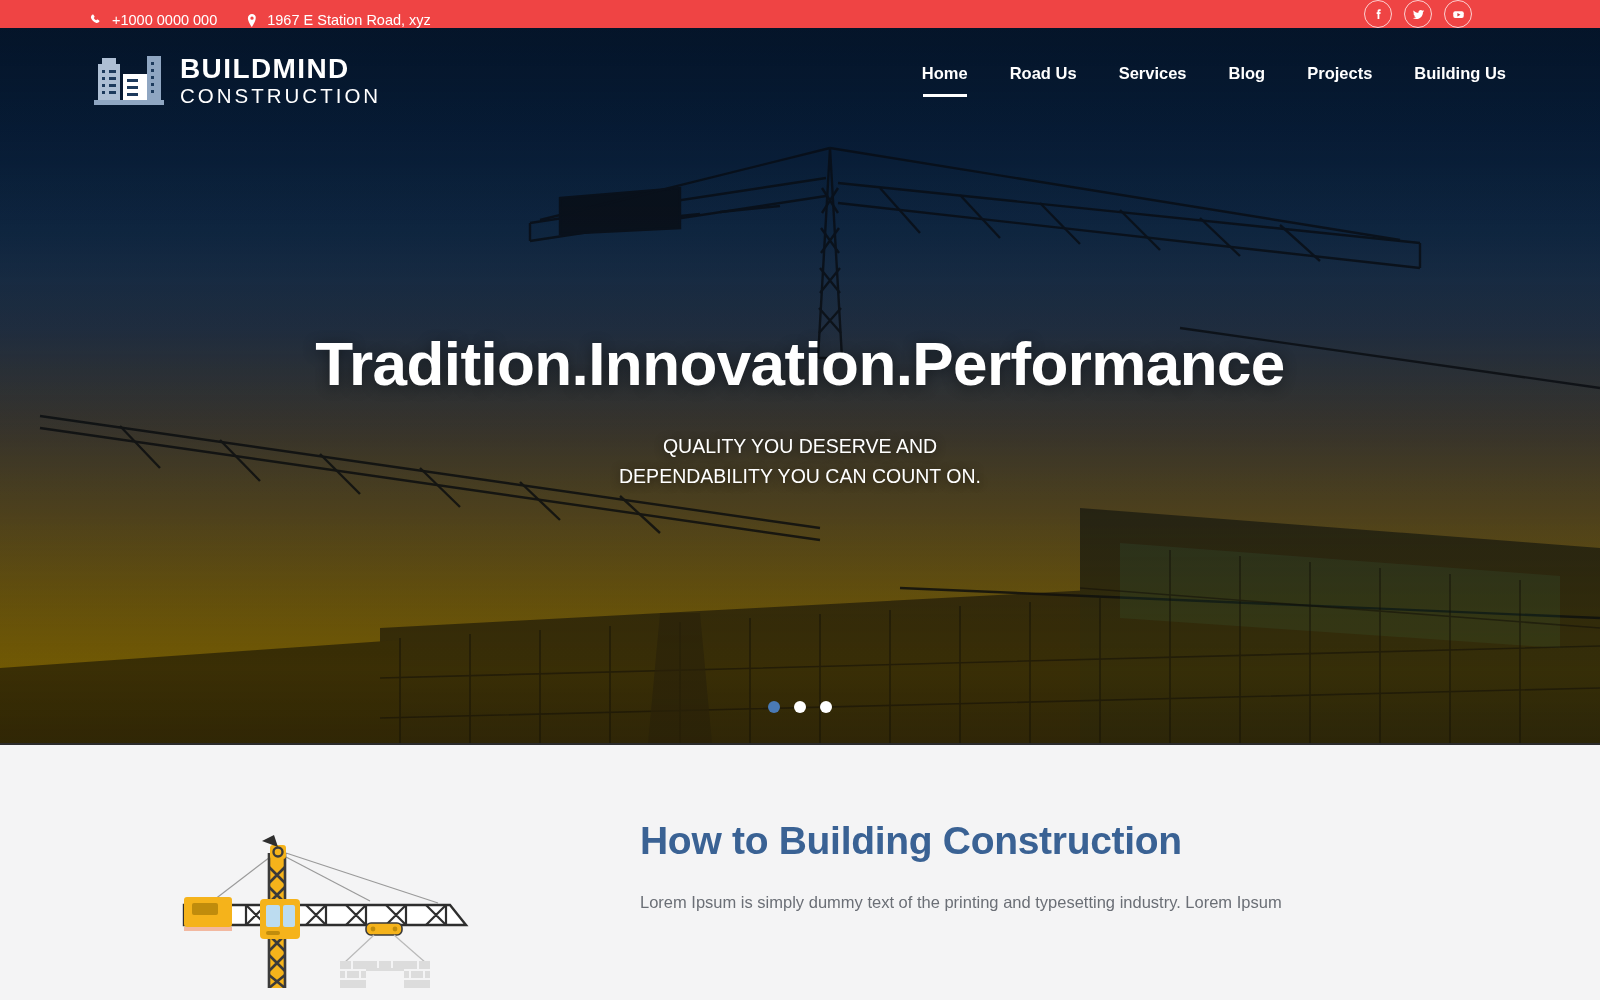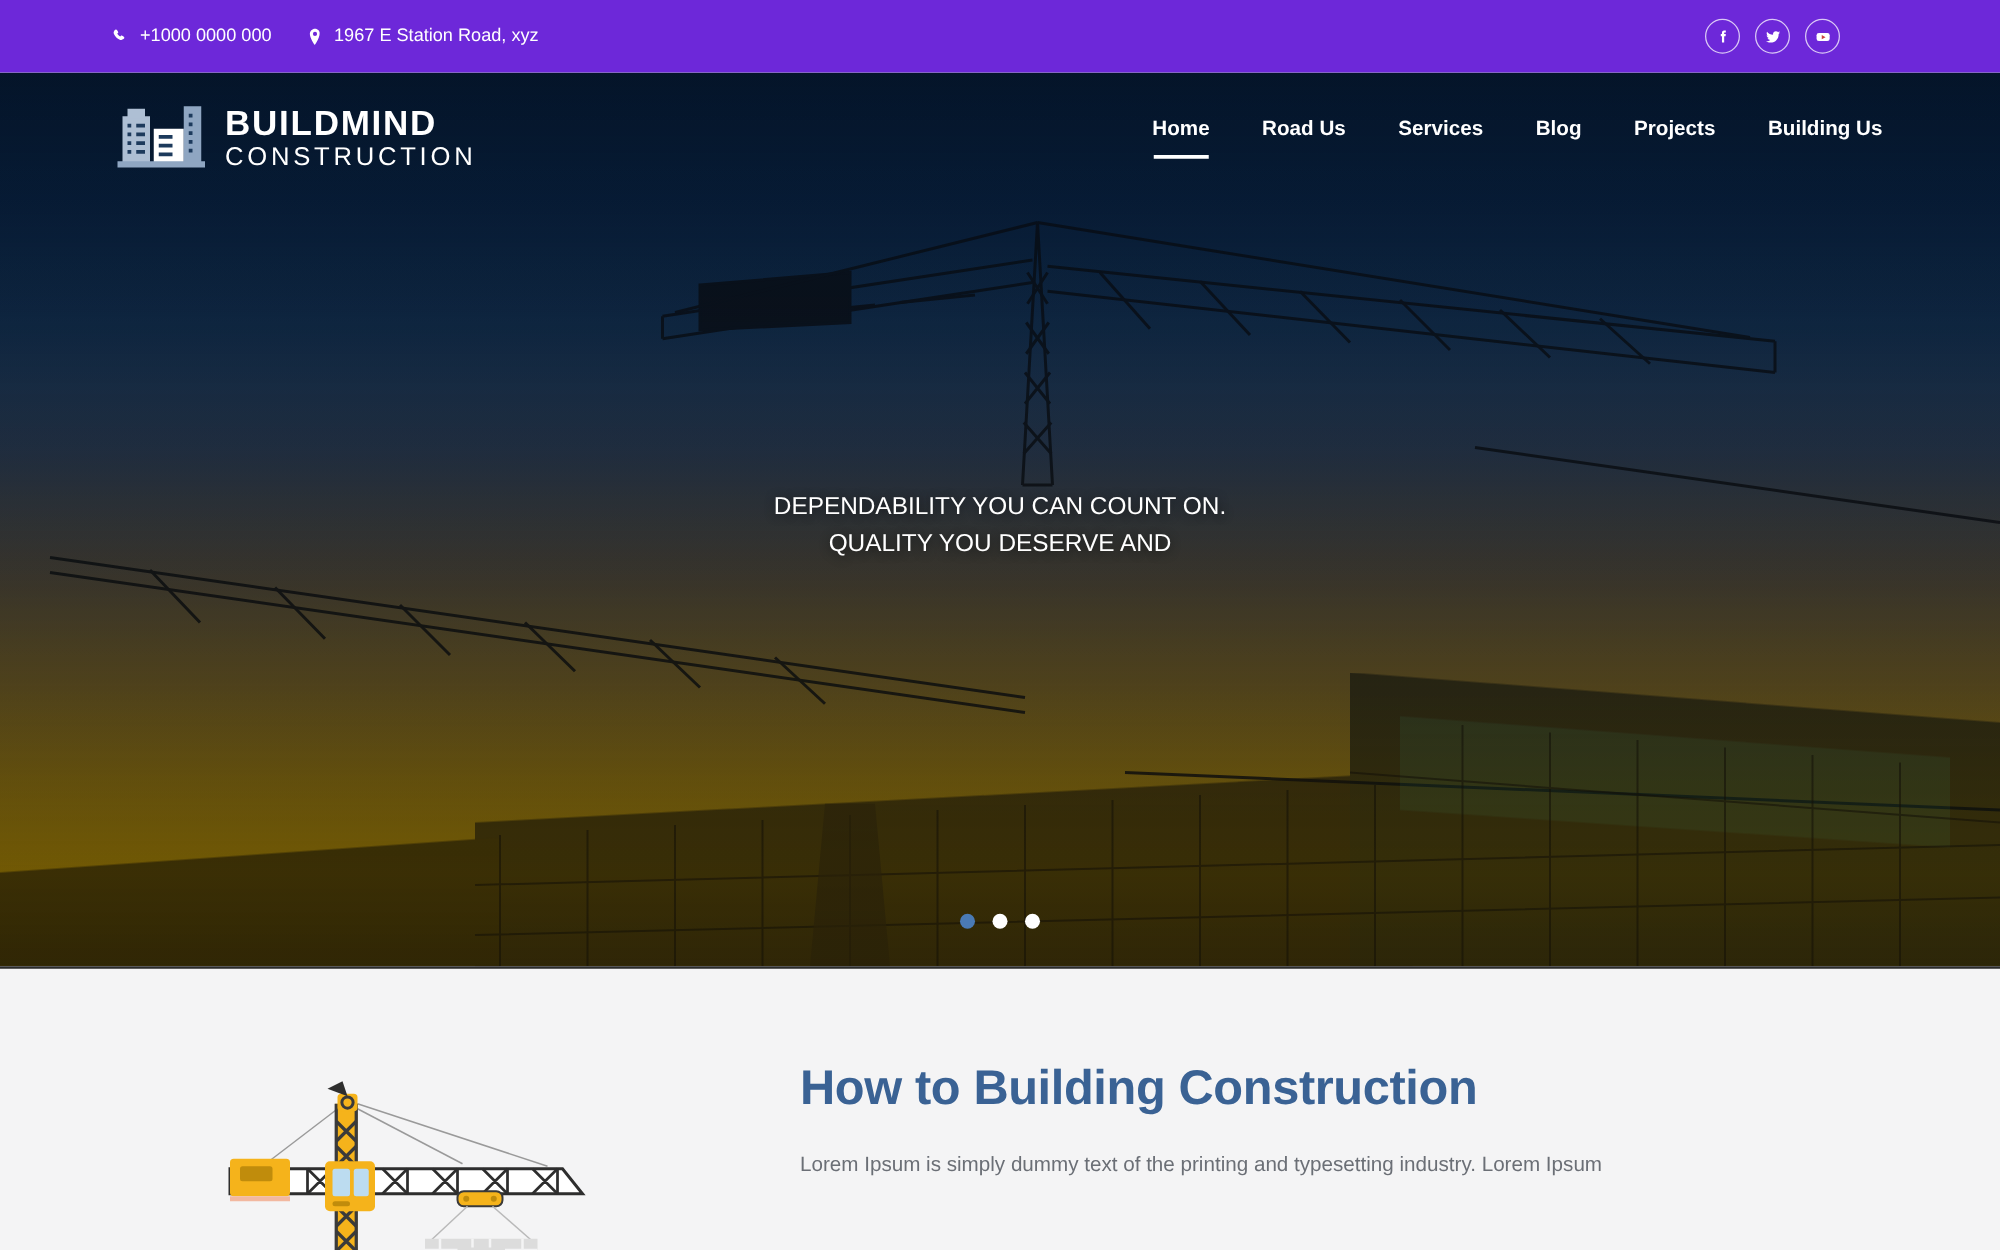--- a/index.html
+++ b/index.html
@@ -4,22 +4,22 @@
 <style>
   * { margin:0; padding:0; box-sizing:border-box; }
   html, body {
     width:1600px; height:1000px;
     font-family:"Liberation Sans", sans-serif;
     background:#f4f4f5; overflow:hidden;
   }
 
   
   .topbar {
-    height:58px; background:#6d28d9;
-    display:flex; align-items:center;
+    height:28px; background:#ef4444;
+    display:flex; align-items:flex-end;
     position:relative; z-index:40;
   }
   .topbar-left { display:flex; align-items:center; margin-left:90px; gap:28px; }
   .tb-item { display:flex; align-items:center; gap:8px; color:#fff; font-size:14.5px; }
   .tb-icon { width:14px; height:15px; display:block; }
   .topbar-right { margin-left:auto; margin-right:128px; display:flex; gap:12px; }
   .soc {
     width:28px; height:28px; border-radius:50%;
     border:1.5px solid rgba(255,255,255,.75);
     display:flex; align-items:center; justify-content:center;
@@ -244,23 +244,24 @@
       <span class="nav-item active">Home</span>
       <span class="nav-item">Road Us</span>
       <span class="nav-item">Services</span>
       <span class="nav-item">Blog</span>
       <span class="nav-item">Projects</span>
       <span class="nav-item">Building Us</span>
     </div>
   </div>
 
   <div class="hero-copy">
+    <div class="hero-title">Tradition.Innovation.Performance</div>
     <div class="hero-sub">
+      <div>QUALITY YOU DESERVE AND</div>
       <div>DEPENDABILITY YOU CAN COUNT ON.</div>
-      <div>QUALITY YOU DESERVE AND</div>
     </div>
   </div>
 
   <div class="dots">
     <span class="dot active"></span>
     <span class="dot"></span>
     <span class="dot"></span>
   </div>
 </div>
 

